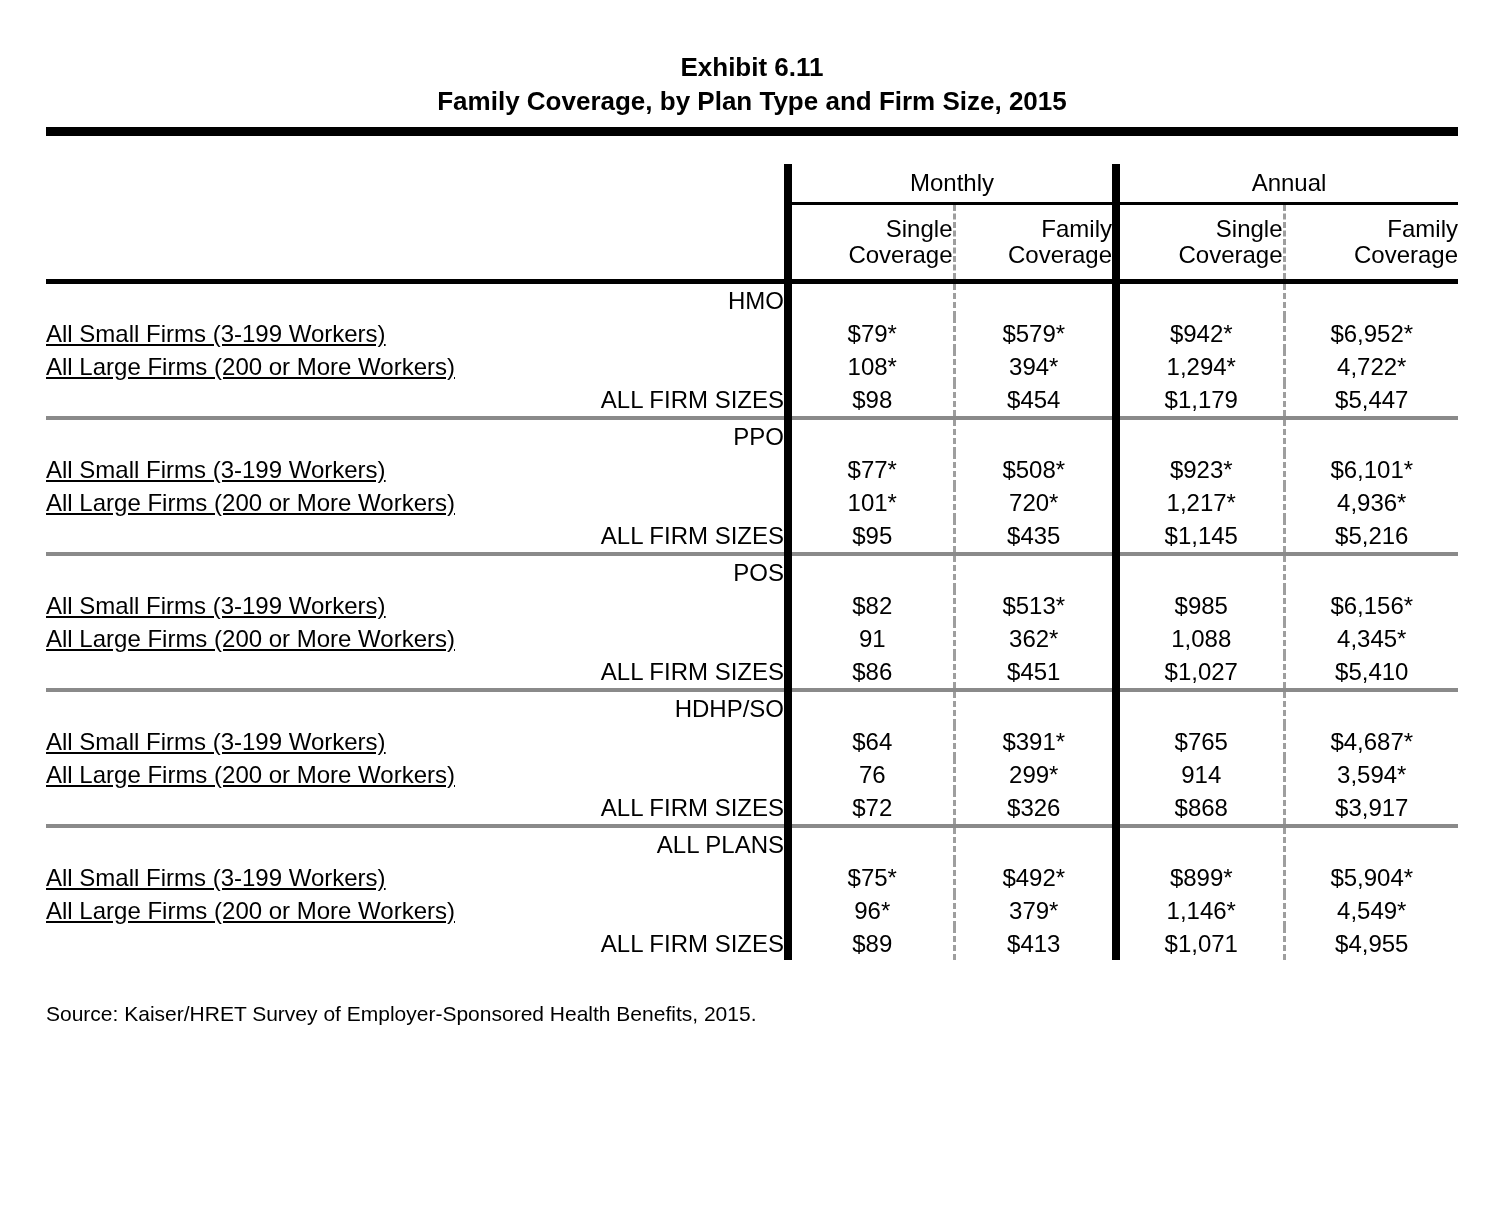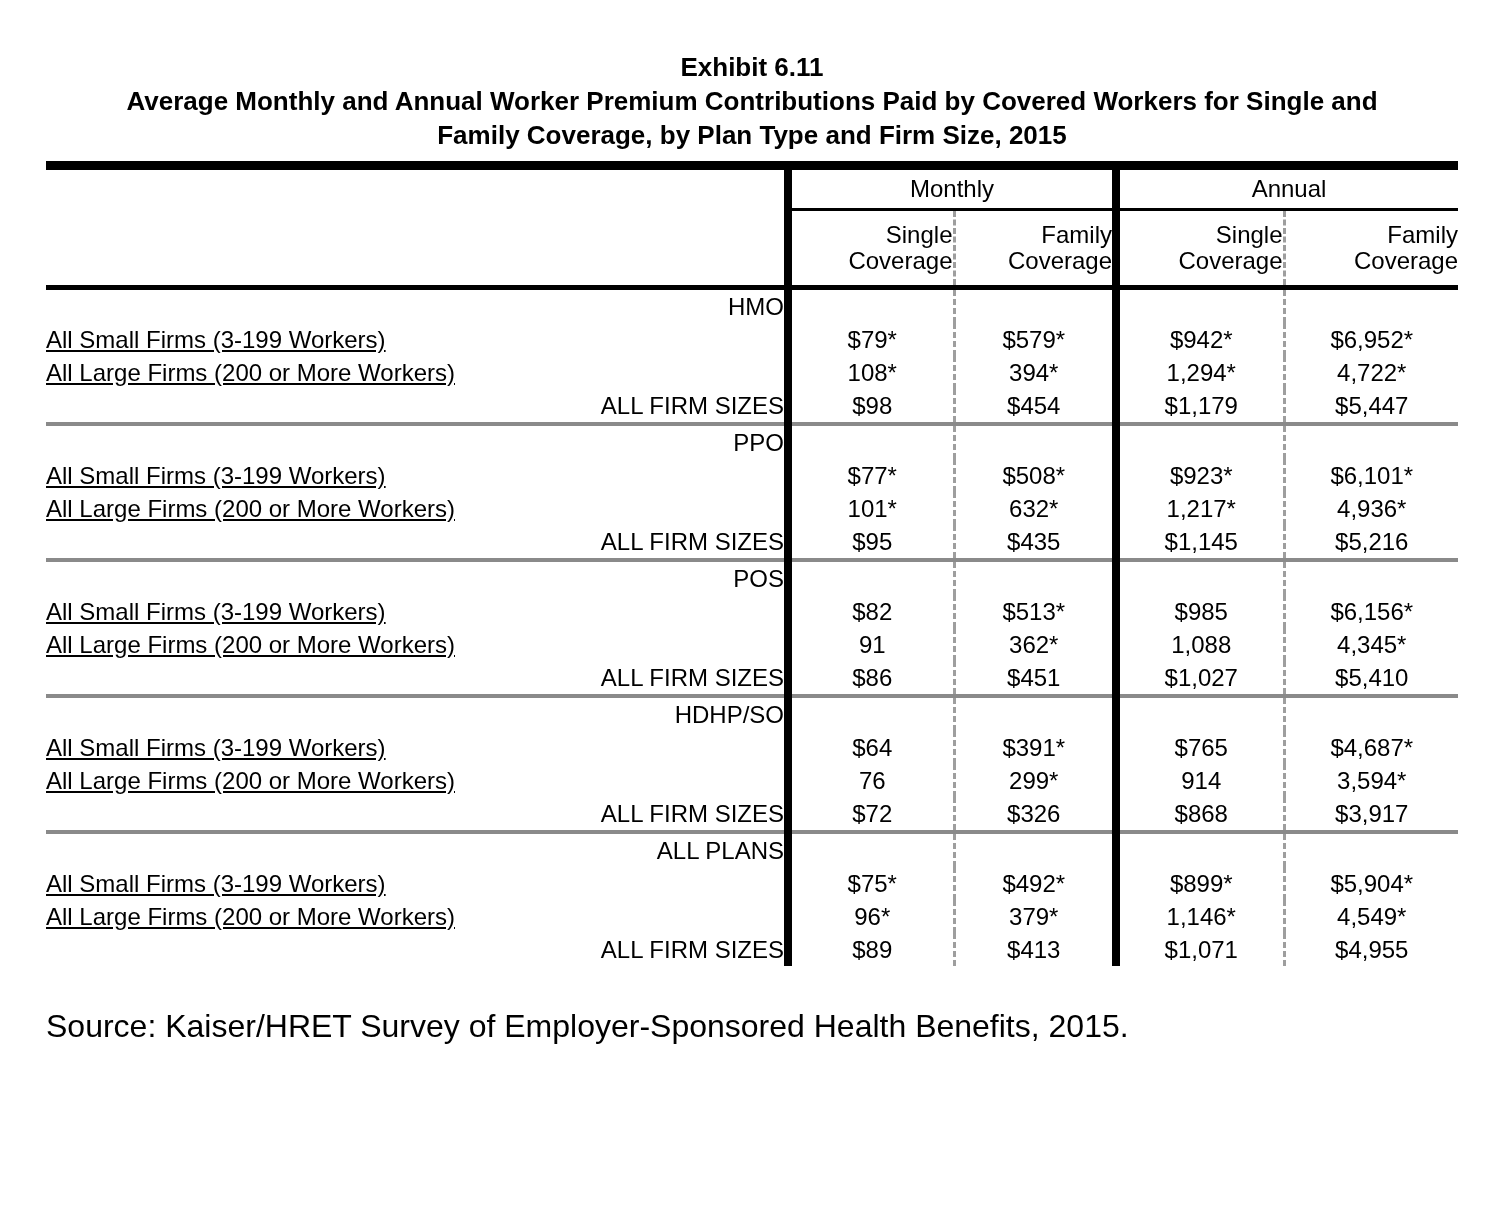--- a/index.html
+++ b/index.html
@@ -10,21 +10,21 @@
   }
   .content { padding:50px 46px 0 46px; }
 
   
   .title-block { text-align:center; font-weight:bold; font-size:26px; line-height:34px; }
   .title-rule { height:9px; background:#000; margin-top:9px; }
 
   
   table.premiums {
     border-collapse:collapse; table-layout:fixed;
-    width:1412px; font-size:24px;
+    width:1412px; margin-top:28px; font-size:24px;
   }
   table.premiums th, table.premiums td { padding:0; font-weight:normal; vertical-align:middle; }
 
   th.grp  { height:38px; text-align:center; border-bottom:3px solid #000; }
   th.sub  { height:74px; text-align:right; white-space:pre-line; line-height:26px; border-bottom:5px solid #000; }
   td.hdrlabel { border-bottom:5px solid #000; }
 
   .bar  { border-left:8px solid #000; }
   .dash { border-left:3px dashed #9e9e9e; }
 
@@ -32,31 +32,30 @@
   td.lbl { height:33px; line-height:33px; white-space:nowrap; overflow:hidden; }
 
   tr.sec td { border-top:4px solid #8a8a8a;text-align:right; }
   tr.sec-first td { border-top:0; }
   .sec-label     { font-weight:bold; padding-left:6px; }
   .row-label     { padding-left:54px;text-decoration:underline; }
   .allfirm-label { font-weight:bold; padding-left:30px;text-align:right; }
 
   
   .footnote { margin-top:46px; font-size:24px; line-height:37px; width:1412px; }
-  .source   { margin-top:42px; font-size:32px; }
+  .source   { margin-top:42px; font-size:21px; }
 </style>
 </head>
 <body>
 
 <div class="page">
   <div class="content">
 
     <div class="title-block">
       <div>Exhibit 6.11</div>
-      <div>Average Monthly and Annual Worker Premium Contributions Paid by Covered Workers for Single and</div>
       <div>Family Coverage, by Plan Type and Firm Size, 2015</div>
     </div>
     <div class="title-rule"></div>
 
     <table class="premiums">
       <colgroup>
         <col style="width:742px">
           <col style="width:166px">
           <col style="width:162px">
           <col style="width:168px">
@@ -120,21 +119,21 @@
       <tr>
         <td class="lbl row-label">All Small Firms (3-199 Workers)</td>
         <td class="val bar">$77*</td>
         <td class="val dash">$508*</td>
         <td class="val bar">$923*</td>
         <td class="val dash">$6,101*</td>
       </tr>
       <tr>
         <td class="lbl row-label">All Large Firms (200 or More Workers)</td>
         <td class="val bar">101*</td>
-        <td class="val dash">632*</td>
+        <td class="val dash">720*</td>
         <td class="val bar">1,217*</td>
         <td class="val dash">4,936*</td>
       </tr>
       <tr>
         <td class="lbl allfirm-label">ALL FIRM SIZES</td>
         <td class="val bar">$95</td>
         <td class="val dash">$435</td>
         <td class="val bar">$1,145</td>
         <td class="val dash">$5,216</td>
       </tr>

